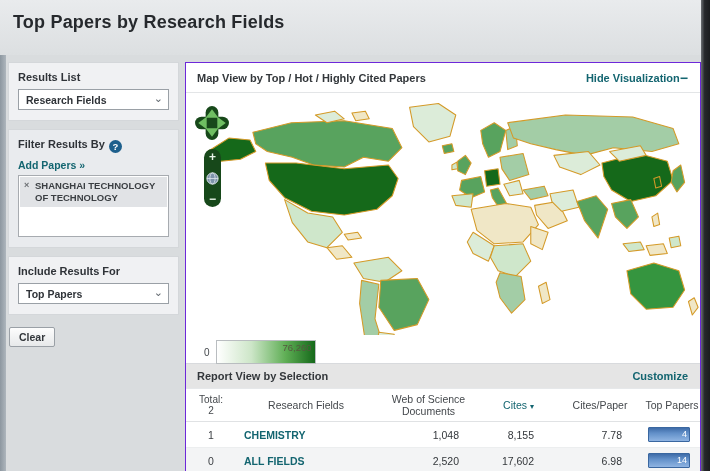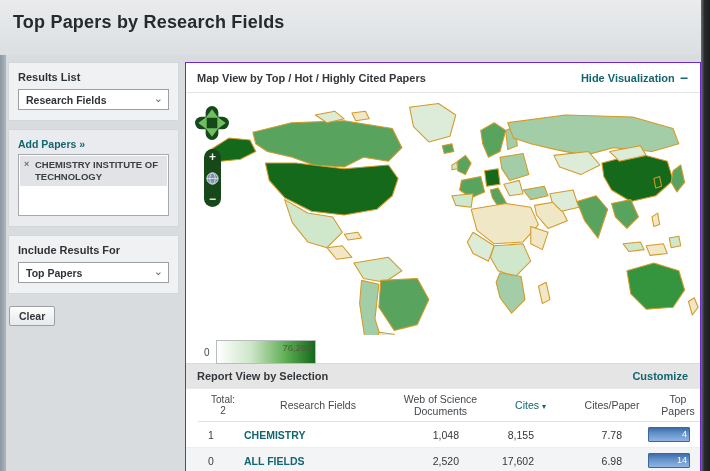--- a/index.html
+++ b/index.html
@@ -42,21 +42,21 @@
   .btn { background:linear-gradient(#fdfdfd,#e7e9ea); border:1px solid #9aa0a6; border-radius:2px;
     font-size:10.5px; font-weight:bold; color:#33373b; padding:3px 9px; cursor:pointer;
     font-family:"Liberation Sans", sans-serif; }
   
   .content { position:absolute; left:185px; top:62px; width:516px; height:409px;
     background:#fff; border:1px solid #6d28d9; }
   .map-header { height:30px; display:flex; align-items:center; justify-content:space-between;
     padding:0 12px 0 11px; border-bottom:1px solid #e3e5e7; }
   .map-title { font-size:11px; font-weight:bold; color:#33373b; }
   .hide-link { font-size:11px; font-weight:bold; color:#136570; cursor:pointer; display:flex;
-    align-items:center; gap:5px; }
+    align-items:center; }
   .hide-link .minus { font-size:14px; font-weight:bold; }
   .map-area { position:relative; height:248px; background:#fff; }
   .map-svg { position:absolute; left:14px; top:2px; }
   
   .pan-ctl { position:absolute; left:8px; top:12px; width:36px; height:36px; cursor:pointer; }
   .zoom-ctl { position:absolute; left:18px; top:56px; width:17px; height:58px;
     background:#17481a; border-radius:9px; display:flex; flex-direction:column;
     align-items:center; justify-content:space-between; padding:2px 0; cursor:pointer; }
   .zoom-ctl .zbtn { color:#eaf5ea; font-size:12px; font-weight:bold; line-height:12px; cursor:pointer; }
   
@@ -66,21 +66,21 @@
     background:linear-gradient(to right,#ffffff,#cde6c8 35%,#5fae55 70%,#15691a); }
   .legend-max { position:absolute; right:3px; top:1px; font-size:9.5px; color:#55583f; }
   .divider { height:1px; background:#d8dadd; }
   
   .report-header { height:25px; display:flex; align-items:center; justify-content:space-between;
     padding:0 12px 0 11px; background:#e5e5e5; border-bottom:1px solid #e6e8ea; }
   .report-title { font-size:11px; font-weight:bold; color:#33373b; }
   .customize-link { font-size:11px; font-weight:bold; color:#136570; cursor:pointer; }
   .rtable { width:100%; }
   .trow { display:grid; grid-template-columns:50px 140px 105px 75px 88px 1fr; align-items:center; }
-  .thead { height:33px; border-bottom:1px solid #e0e2e4; font-size:10.5px; color:#44484c;margin-left:12px; }
+  .thead { height:33px; border-bottom:1px solid #e0e2e4; font-size:10.5px; color:#44484c; }
   .thead .cell { text-align:center; line-height:1.15; }
   .th-total { font-size:10px; }
   .th-cites { color:#136570; cursor:pointer; }
   .th-cites .sort { font-size:8px; color:#136570; }
   .tbody-row { height:26px; font-size:10.5px; border-bottom:1px solid #eceeef; }
   .tbody-row.alt { background:#f3f4f5; }
   .cell-num { text-align:center; color:#3a3e42; }
   .cell-field { font-weight:bold; color:#136570; cursor:pointer; padding-left:8px; font-size:10.5px; }
   .cell-val { text-align:right; padding-right:22px; color:#33373b; }
   .cell-bar { padding:0 10px 0 4px; }
@@ -99,25 +99,28 @@
 
   <div class="side-sec">
     <div class="side-label">Results List</div>
     <div class="dropdown">
       <span class="val">Research Fields</span>
       <span class="chev">⌄</span>
     </div>
   </div>
 
   <div class="side-sec alt">
+    <div class="side-label">
+      <span>Filter Results By</span><span class="help-badge">?</span>
+    </div>
     <div class="add-filter">Add Papers »</div>
     <div class="filter-box">
       <div class="filter-item">
         <span class="x">×</span>
-        <span>CHEMISTRY INSTITUTE OF TECHNOLOGY</span>
+        <span>SHANGHAI TECHNOLOGY OF TECHNOLOGY</span>
       </div>
     </div>
   </div>
 
   <div class="side-sec">
     <div class="side-label">Include Results For</div>
     <div class="dropdown">
       <span class="val">Top Papers</span>
       <span class="chev">⌄</span>
     </div>

